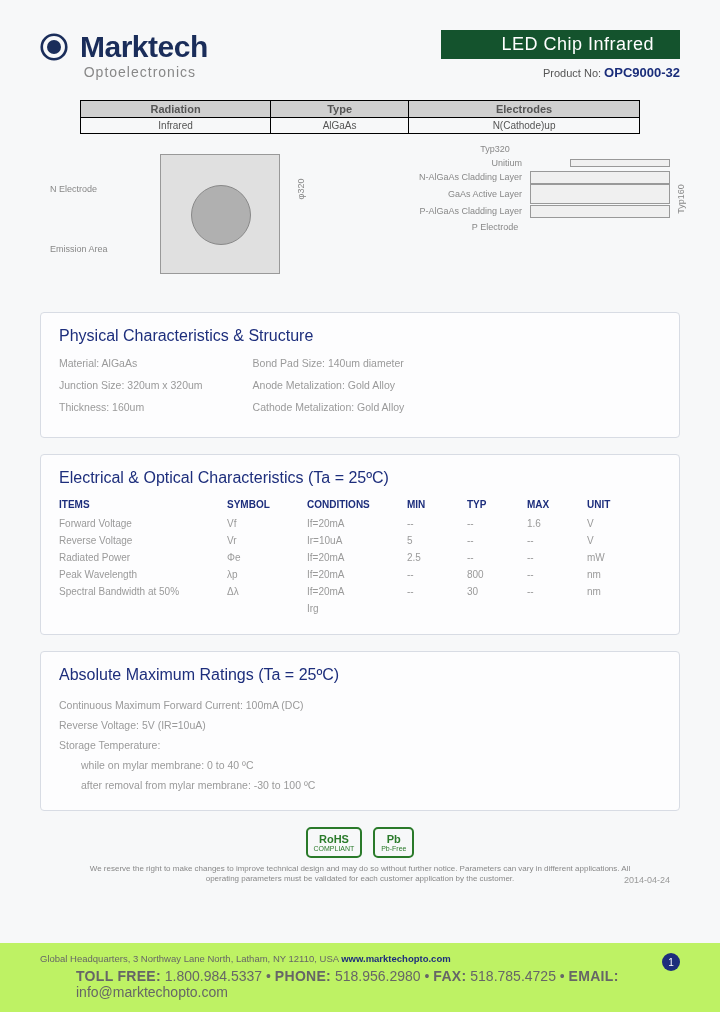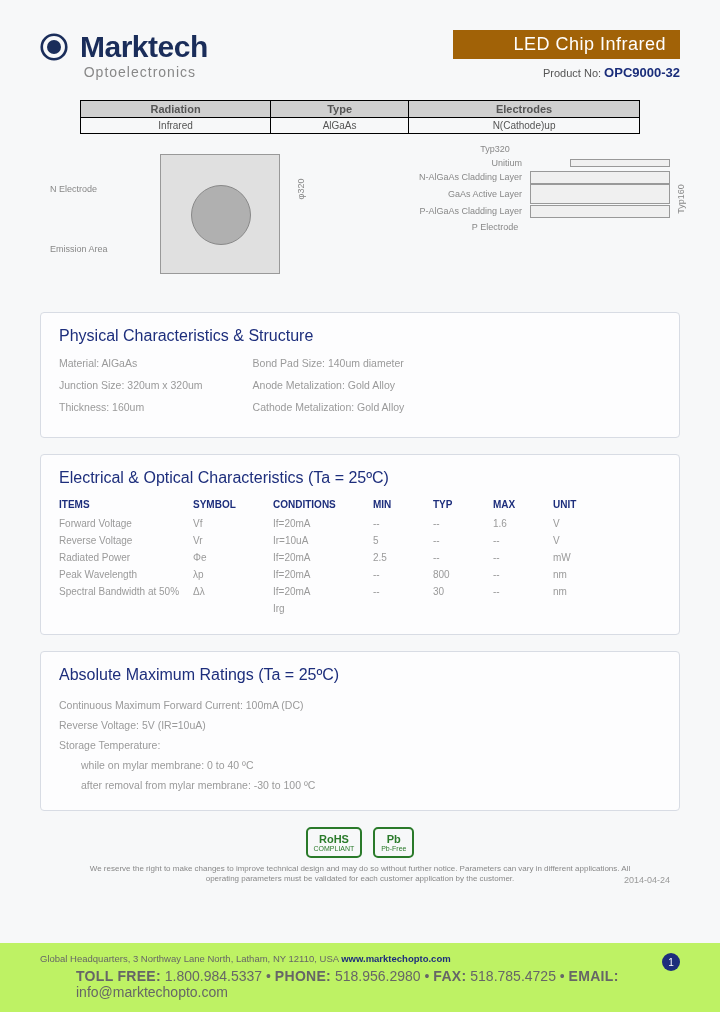--- a/index.html
+++ b/index.html
@@ -14,21 +14,21 @@
     padding: 30px 40px 0 40px;
   }
   .header { display: flex; justify-content: space-between; align-items: flex-start; margin-bottom: 20px; }
   .logo-block { }
   .logo-main { display: flex; align-items: center; gap: 12px; }
   .logo-mark { width: 28px; height: 28px; }
   .logo-text { font-size: 30px; font-weight: bold; color: #1a2d5a; letter-spacing: -0.5px; }
   .logo-sub { font-size: 14px; color: #888; margin-left: 32px; letter-spacing: 1px; text-align: center; }
   .title-block { text-align: right; }
   .title-band {
-    background: #a16207; color: #fff; padding: 4px 14px 4px 60px;
+    background: #14532d; color: #fff; padding: 4px 26px 4px 60px;
     font-size: 18px; font-weight: 300; letter-spacing: 0.5px;
     margin-bottom: 6px;
   }
   .product-line { font-size: 11px; color: #555; }
   .product-no { color: #1a2d7a; font-weight: bold; font-size: 13px; }
 
   .class-table { width: 560px; margin: 0 auto 10px auto; border-collapse: collapse; border: 1px solid #000; }
   .class-table th { background: #d0d0d0; border: 1px solid #000; padding: 2px 4px; font-size: 11px; font-weight: bold; }
   .class-table td { border: 1px solid #000; padding: 2px 4px; font-size: 10px; text-align: center; }
 
@@ -52,21 +52,21 @@
     padding: 14px 18px;
     margin-bottom: 16px;
     background: #fdfdfe;
   }
   .panel-title { color: #1d2e7c; font-size: 16px; font-weight: 500; margin-bottom: 12px; }
   .phys-grid { display: flex; gap: 50px; }
   .phys-col > div { font-size: 10.5px; color: #9a9a9a; margin-bottom: 10px; }
 
   .eo-head { display: flex; color: #1d2e7c; font-size: 10px; font-weight: bold; margin-bottom: 8px; }
   .eo-row { display: flex; font-size: 10px; color: #9a9a9a; margin-bottom: 6px; }
-  .c-item { width: 134px; }
+  .c-item { width: 168px; }
   .c-sym { width: 80px; }
   .c-cond { width: 100px; }
   .c-min { width: 60px; }
   .c-typ { width: 60px; }
   .c-max { width: 60px; }
   .c-unit { width: 50px; }
 
   .abs-list { font-size: 10.5px; color: #9a9a9a; line-height: 1.9; }
   .abs-indent { padding-left: 22px; }
 

